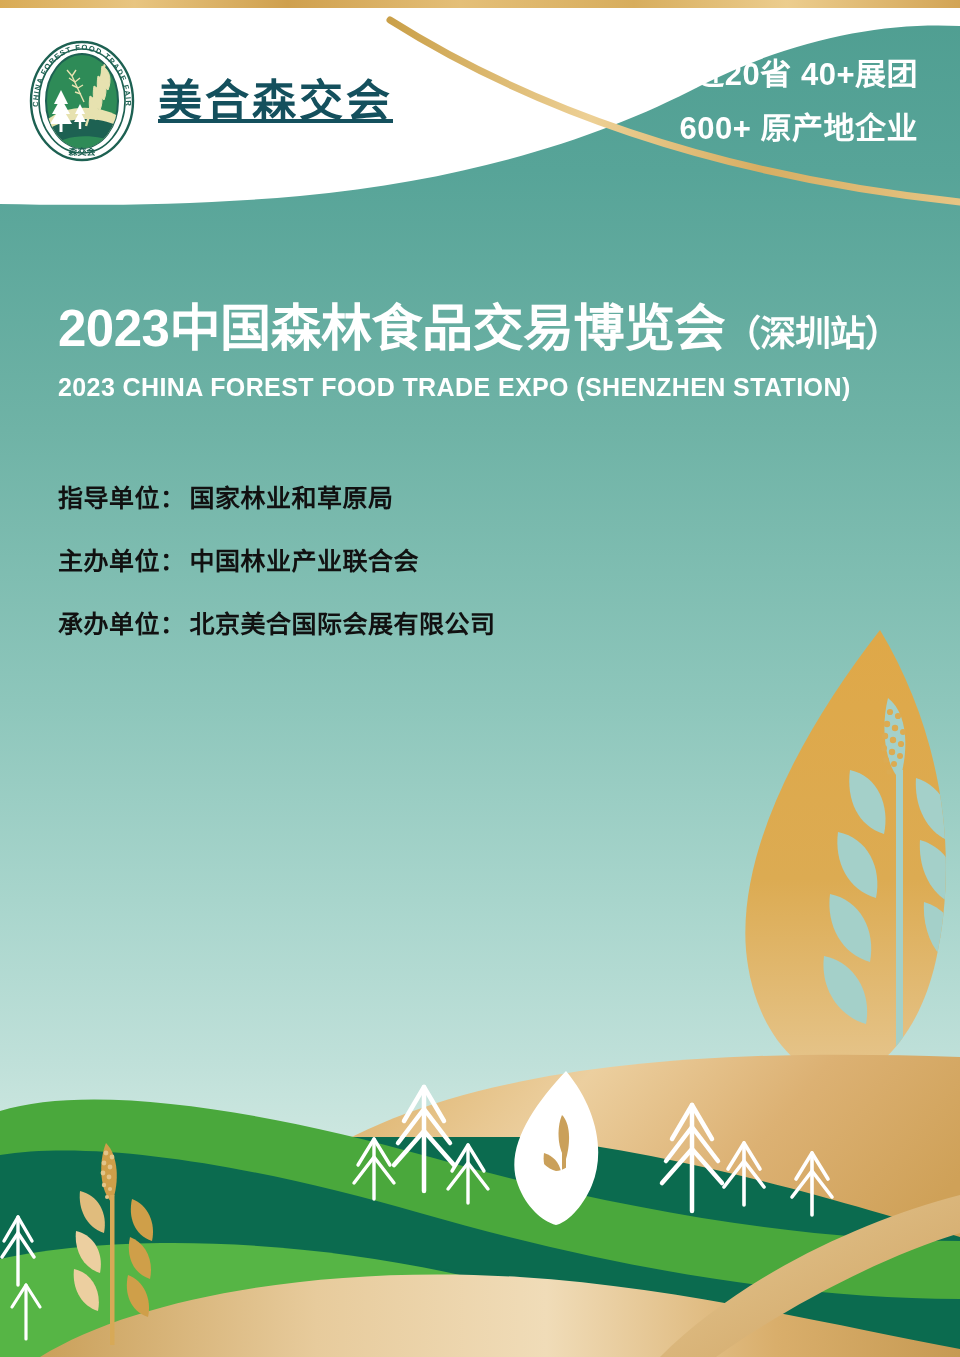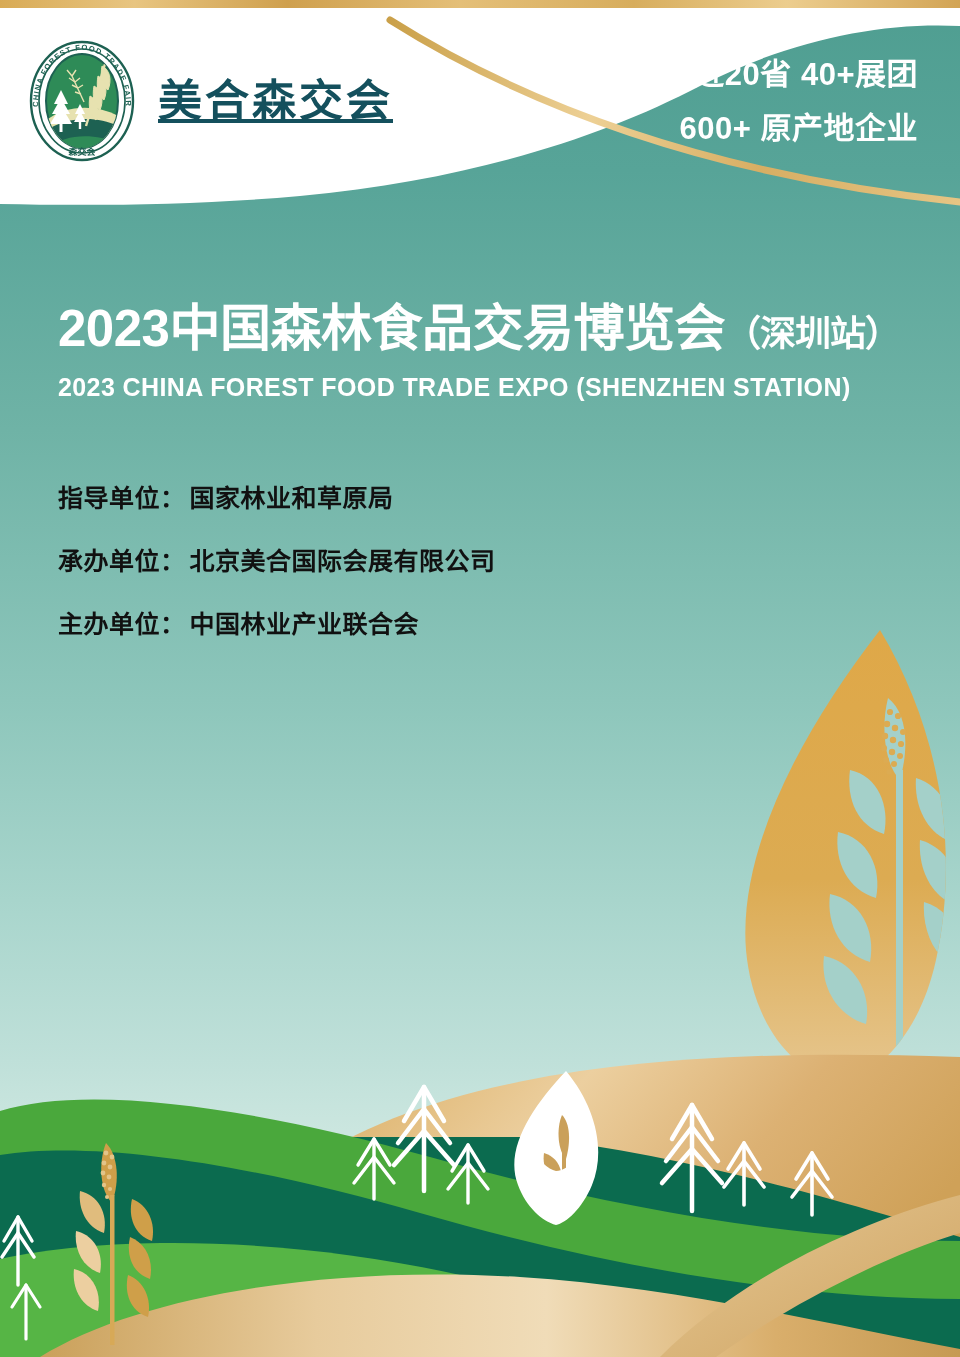--- a/index.html
+++ b/index.html
@@ -307,24 +307,24 @@
     </div>
 
     <div class="title-en">2023 CHINA FOREST FOOD TRADE EXPO (SHENZHEN STATION)</div>
 
 
     <div class="credits">
       <div class="credit-line">
         <span class="label">指导单位：</span><span>国家林业和草原局</span>
       </div>
       <div class="credit-line">
-        <span class="label">承办单位：</span><span>北京美合国际会展有限公司</span>
+        <span class="label">主办单位：</span><span>中国林业产业联合会</span>
       </div>
       <div class="credit-line">
-        <span class="label">主办单位：</span><span>中国林业产业联合会</span>
+        <span class="label">承办单位：</span><span>北京美合国际会展有限公司</span>
       </div>
     </div>
   </div>
 
   <div class="landscape">
     <svg viewBox="0 0 960 330" xmlns="http://www.w3.org/2000/svg">
       <defs>
         <linearGradient id="sandTop" x1="0" y1="0" x2="1" y2="0.4">
           <stop offset="0%" stop-color="#d9ab5e"></stop>
           <stop offset="40%" stop-color="#eccf9f"></stop>

